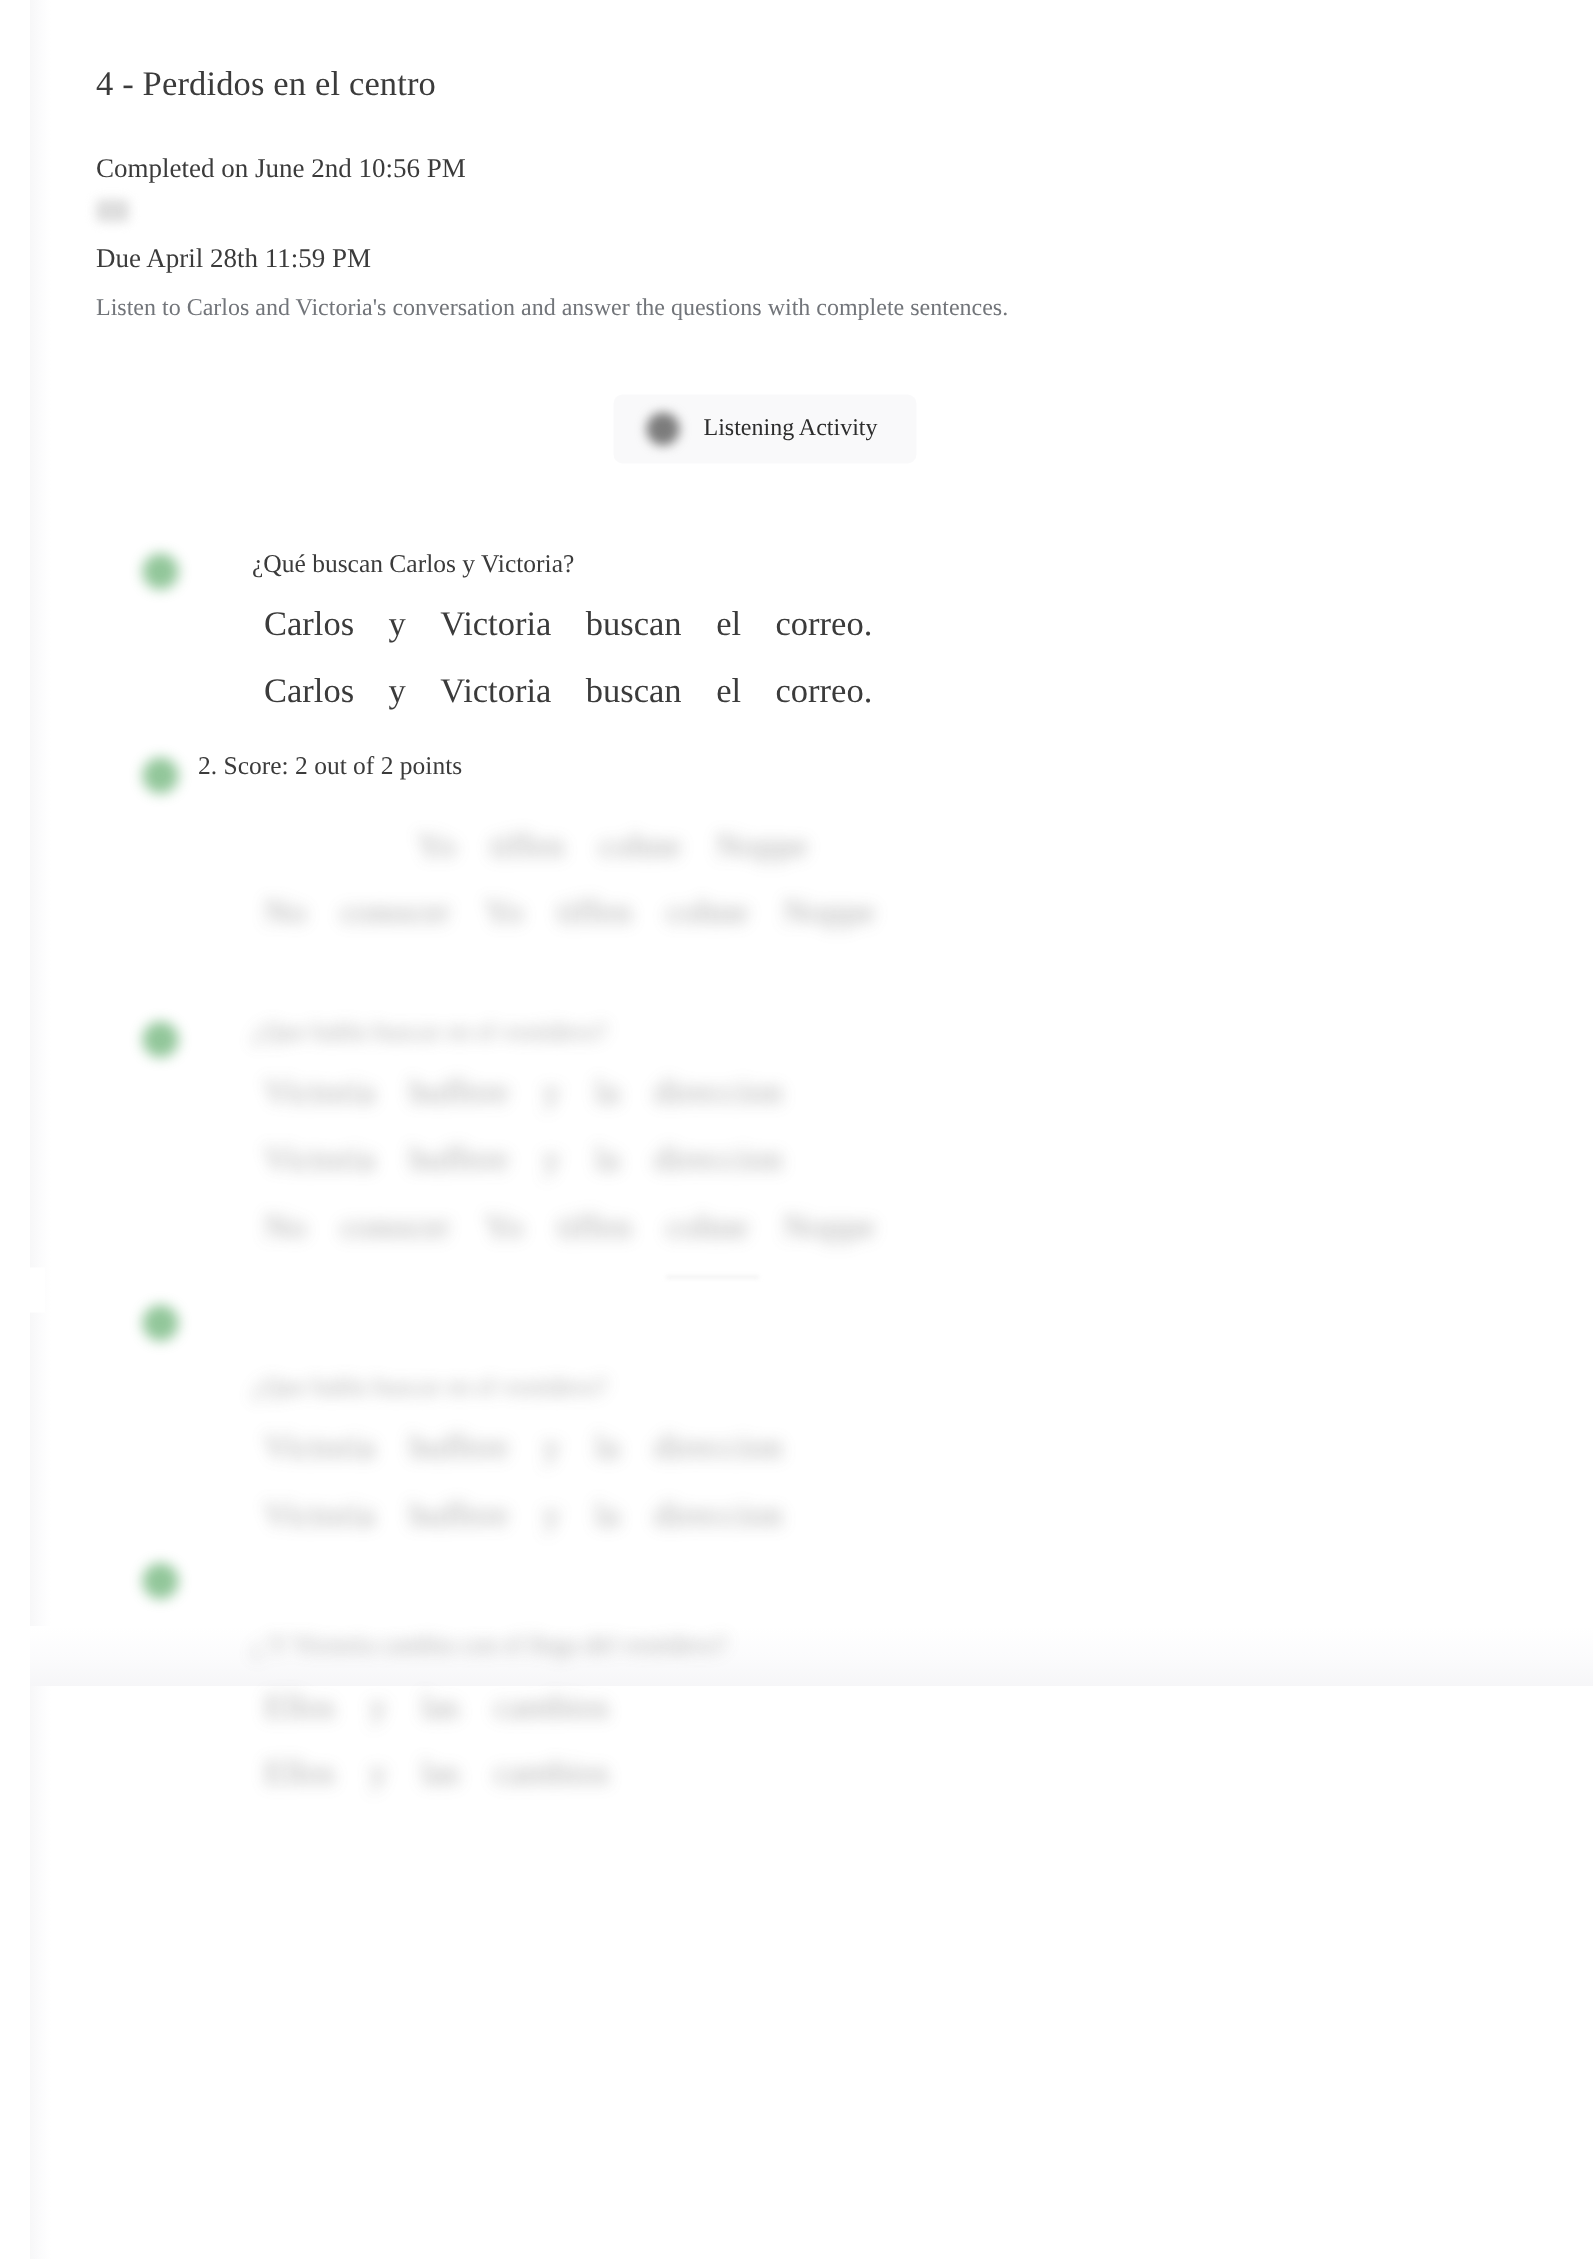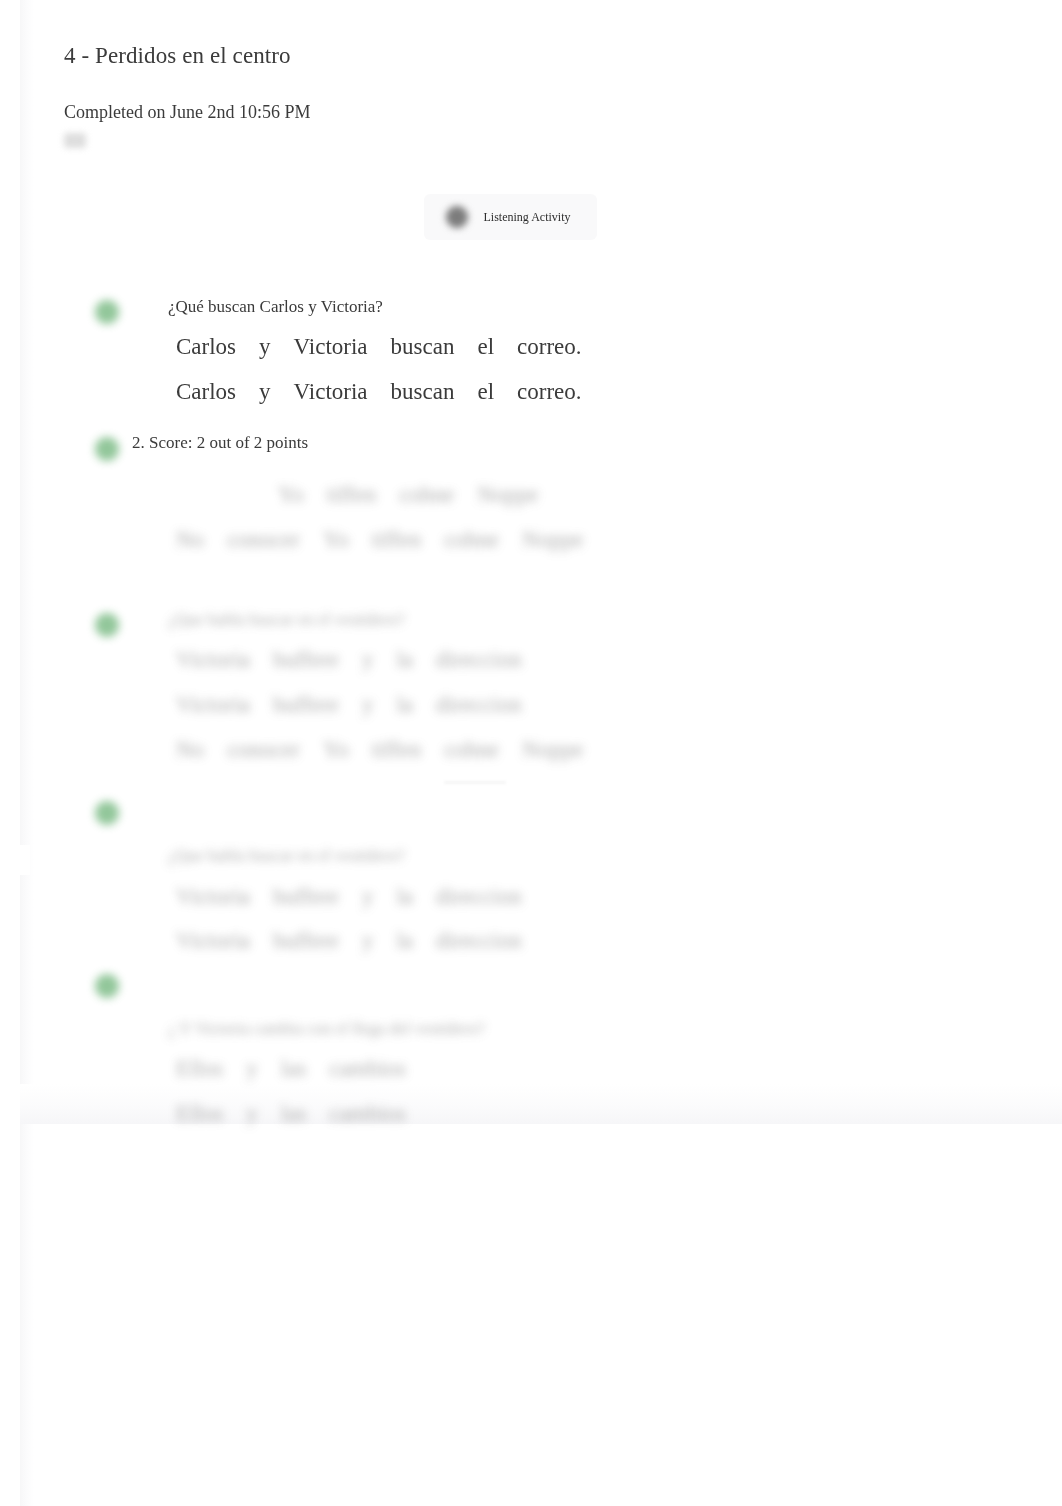--- a/index.html
+++ b/index.html
@@ -122,21 +122,21 @@
   }
   .activity-icon {
     width: 22px;
     height: 22px;
     border-radius: 50%;
     background: #7c7c7c;
     filter: blur(3.6px);
     flex: 0 0 auto;
   }
   .activity-label {
-    font-size: 12px;
+    font-size: 16px;
     color: #2d2d2d;
     white-space: nowrap;
   }
 
   
   .questions {
     margin-top: 56px;
   }
   .question {
     position: relative;
@@ -223,21 +223,23 @@
   <div class="edge-bottom"></div>
 
   <div class="content">
 
     <h1 class="quiz-title">4 - Perdidos en el centro</h1>
 
     <div class="completed-line">Completed on June 2nd 10:56 PM</div>
 
     <div class="redacted-icon-small"></div>
 
-
+    <div class="due-line">Due April 28th 11:59 PM</div>
+
+    <div class="instructions">Listen to Carlos and Victoria's conversation and answer the questions with complete sentences.</div>
 
     <div class="activity-wrap">
       <div class="activity-btn">
         <span class="activity-icon"></span>
         <span class="activity-label">Listening Activity</span>
       </div>
     </div>
 
     <div class="questions" id="questions-list">
         <div class="question">

